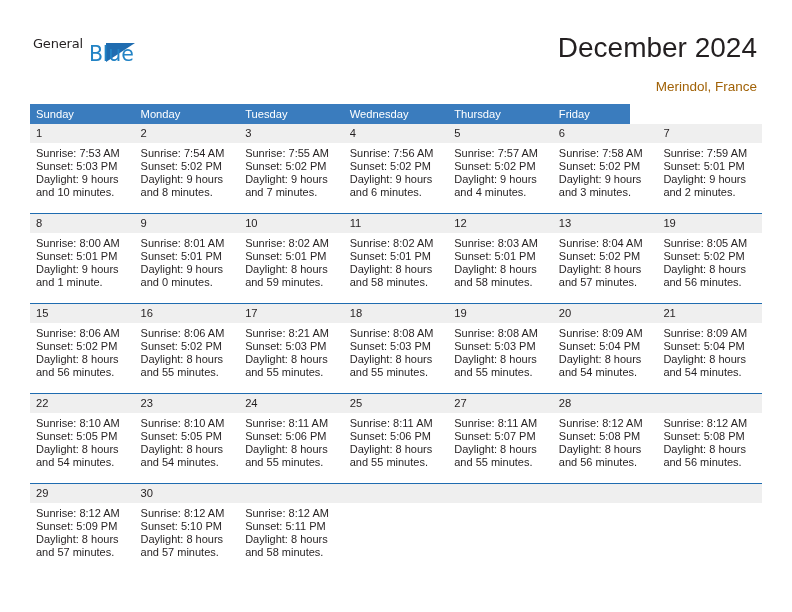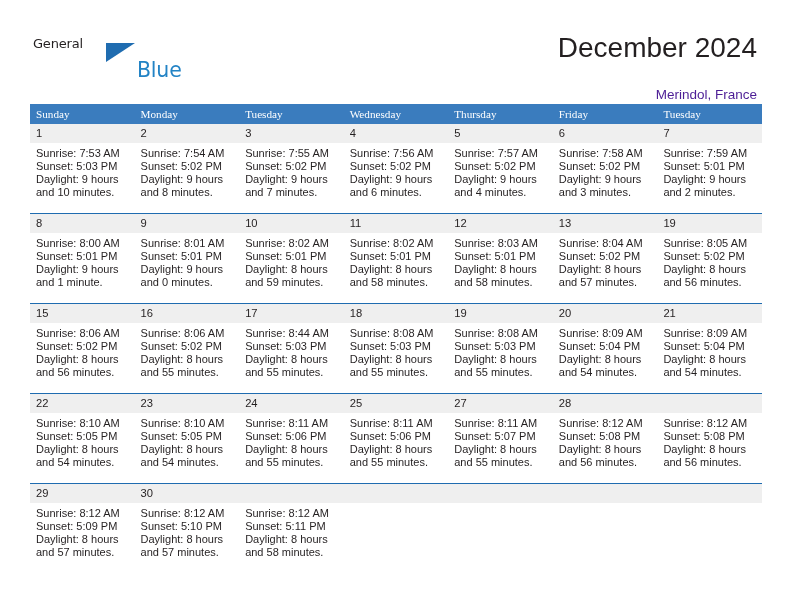--- a/index.html
+++ b/index.html
@@ -50,59 +50,57 @@
     left: 73px;
     top: 7px;
     width: 0;
     height: 0;
     border-left: 29px solid #1f6cb0;
     border-bottom: 19px solid transparent;
   }
   .logo-blue {
     position: absolute;
     left: 56px;
-    top: 22px;
+    top: 6px;
     font-size: 20.5px;
     letter-spacing: -0.2px;
     color: #2283c5;
     font-family: "DejaVu Sans", sans-serif;
-    margin-left: 48px;
   }
 
   .title-block {
     position: absolute;
     right: 35px;
     top: 32px;
     text-align: right;
   }
   .title {
     font-size: 28px;
     color: #231f20;
     line-height: 32px;
     white-space: nowrap;
   }
   .subtitle {
     font-size: 13.5px;
-    color: #4c1d95;
+    color: #a16207;
     line-height: 20px;
-    margin-top: 21px;
+    margin-top: 13px;
     white-space: nowrap;
   }
 
   
   .calendar {
     position: absolute;
     left: 30px;
     top: 104px;
     width: 732px;
   }
   .cal-row {
     display: flex;
-    width: 732px;
-    font-family: Liberation Serif, serif;
+    width: 600px;
   }
   .cal-head {
     background: #3a7cbe;
     height: 20px;
   }
   .cal-head .cell {
     color: #ffffff;
     font-size: 11.2px;
     line-height: 20px;
     padding-left: 6px;
@@ -320,21 +318,21 @@
           <div>Daylight: 8 hours</div>
           <div>and 56 minutes.</div>
         </div>
         <div class="info">
           <div>Sunrise: 8:06 AM</div>
           <div>Sunset: 5:02 PM</div>
           <div>Daylight: 8 hours</div>
           <div>and 55 minutes.</div>
         </div>
         <div class="info">
-          <div>Sunrise: 8:44 AM</div>
+          <div>Sunrise: 8:21 AM</div>
           <div>Sunset: 5:03 PM</div>
           <div>Daylight: 8 hours</div>
           <div>and 55 minutes.</div>
         </div>
         <div class="info">
           <div>Sunrise: 8:08 AM</div>
           <div>Sunset: 5:03 PM</div>
           <div>Daylight: 8 hours</div>
           <div>and 55 minutes.</div>
         </div>

